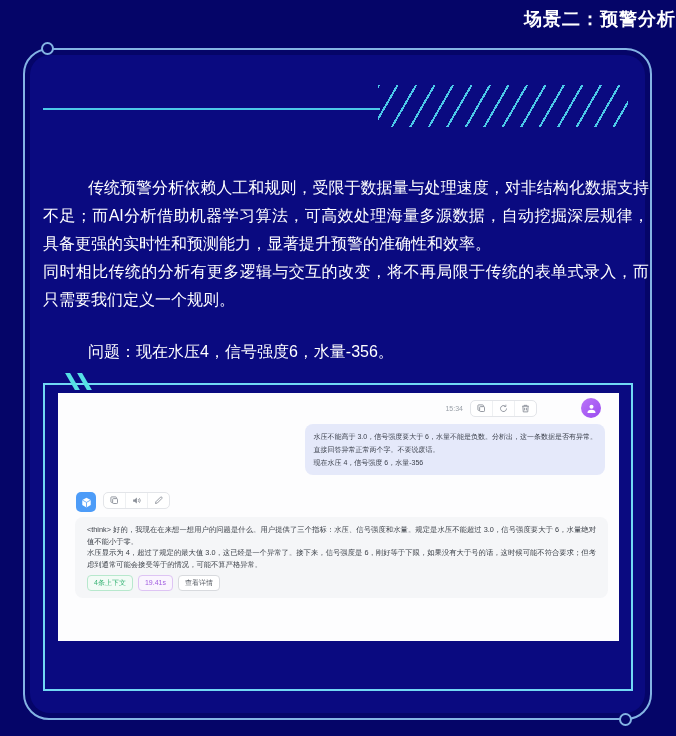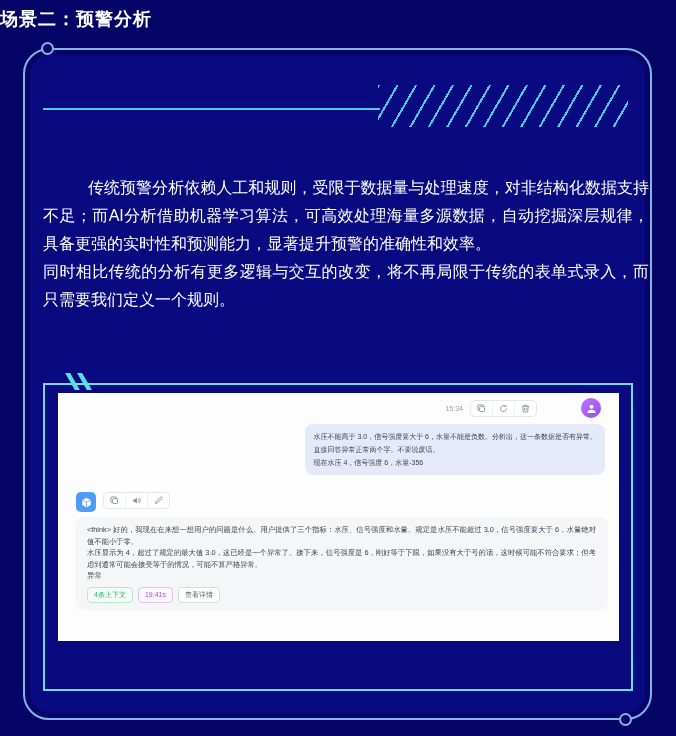--- a/index.html
+++ b/index.html
@@ -5,21 +5,21 @@
   html,body{margin:0;padding:0;}
   body{
     width:676px;height:736px;position:relative;overflow:hidden;
     background:#050568;
     font-family:"Liberation Sans","DejaVu Sans",sans-serif;
   }
   .abs{position:absolute;}
 
   
   .page-title{
-    left:0;top:7px;width:676px;text-align:left;
+    left:0;top:7px;width:676px;text-align:right;
     color:#ffffff;font-size:18px;font-weight:bold;letter-spacing:1px;
   }
 
   
   .outer-frame{
     left:23px;top:48px;width:629px;height:672px;
     border:2px solid #84b4e4;border-radius:26px;box-sizing:border-box;
   }
   .outer-fill{
     position:absolute;left:5px;top:5px;right:5px;bottom:5px;
@@ -117,20 +117,21 @@
   <div class="corner-dot dot-tl"></div>
   <div class="corner-dot dot-br"></div>
 </div>
 
 <div class="abs decor-line"></div>
 <div class="abs hatches"></div>
 
 <div class="abs intro">
   <p class="indent">传统预警分析依赖人工和规则，受限于数据量与处理速度，对非结构化数据支持不足；而AI分析借助机器学习算法，可高效处理海量多源数据，自动挖掘深层规律，具备更强的实时性和预测能力，显著提升预警的准确性和效率。</p>
   <p>同时相比传统的分析有更多逻辑与交互的改变，将不再局限于传统的表单式录入，而只需要我们定义一个规则。</p>
+  <p class="indent">问题：现在水压4，信号强度6，水量-356。</p>
 </div>
 
 <div class="abs slashes">
     <span></span>
     <span></span>
   </div>
 
 <div class="abs chat-frame"></div>
 
 <div class="abs chat-white">
@@ -194,21 +195,20 @@
         <svg width="9" height="9" viewBox="0 0 12 12" fill="none" stroke="#8a8f98" stroke-width="1.2">
           <path d="M2 10 L2.6 7.6 L8.6 1.6 a1 1 0 0 1 1.8 1.8 L4.4 9.4 Z"></path>
         </svg>
       </span>
     </span>
   </div>
 
   <div class="abs ai-bubble">
     <p>&lt;think&gt; 好的，我现在在来想一想用户的问题是什么。用户提供了三个指标：水压、信号强度和水量。规定是水压不能超过 3.0，信号强度要大于 6，水量绝对值不能小于零。</p>
     <p>水压显示为 4，超过了规定的最大值 3.0，这已经是一个异常了。接下来，信号强度是 6，刚好等于下限，如果没有大于号的话，这时候可能不符合要求；但考虑到通常可能会接受等于的情况，可能不算严格异常。</p>
-    <p class="answer">异常</p>
     <div class="badge-row">
       <span class="badge green">4条上下文</span>
       <span class="badge purple">19.41s</span>
       <span class="badge detail">查看详情</span>
     </div>
   </div>
 
 </div>
 
 </body></html>

